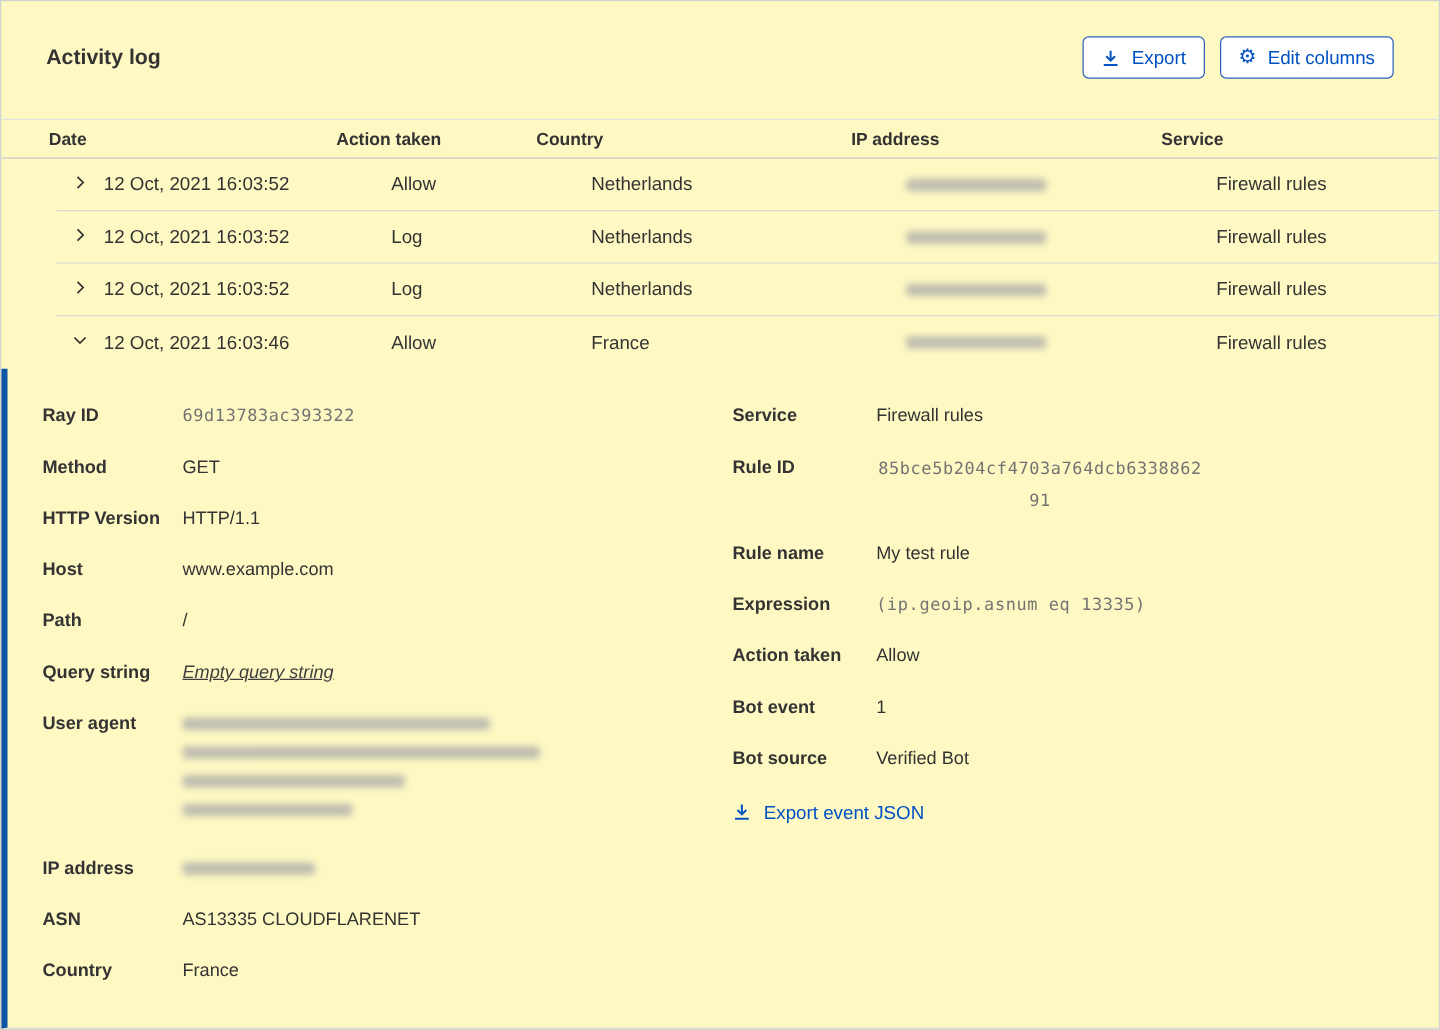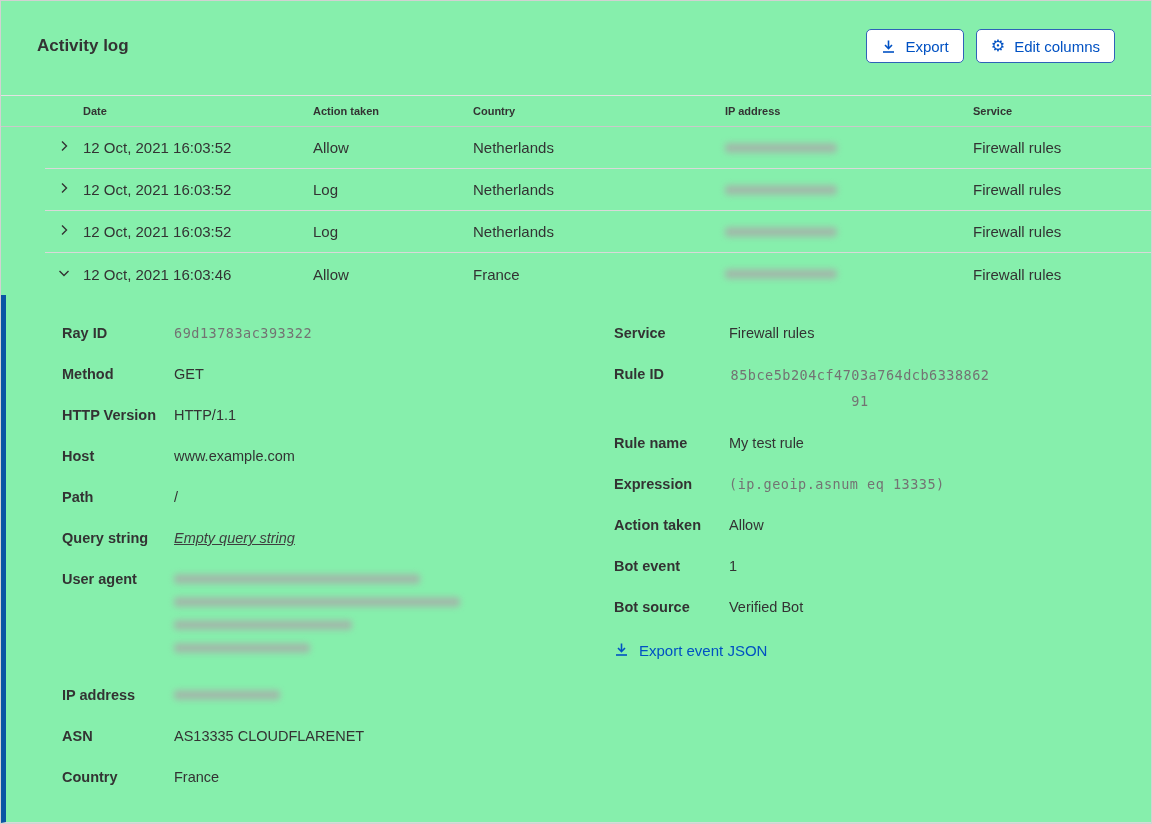--- a/index.html
+++ b/index.html
@@ -6,21 +6,21 @@
   html, body { background: #fff; }
   body {
     width: 1152px; height: 824px;
     font-family: "Liberation Sans", "DejaVu Sans", sans-serif;
     color: #333;
     overflow: hidden;
   }
   .frame {
     width: 1152px; height: 824px;
     border: 1px solid #d2d2d2;
-    background: #86efac;
+    background: #fef9c3;
     position: relative;
     overflow: hidden;
   }
   
   .header-bar {
     display: flex; justify-content: space-between; align-items: center;
     padding: 28px 36px 0 36px;
   }
   .page-title { font-size: 17px; font-weight: 700; color: #333; }
   .toolbar { display: flex; gap: 12px; }
@@ -39,42 +39,42 @@
   .t-row {
     display: grid;
     grid-template-columns: 38px 230px 160px 252px 248px auto;
     align-items: center;
     width: 100%;
   }
   .t-head {
     height: 32px;
     border-top: 1px solid #e2e2e2;
     border-bottom: 1px solid #c9c9c9;
-    font-weight: 600; font-size: 11px; color: #333; padding-left: 44px;
+    font-weight: 600; font-size: 14px; color: #333;
   }
   .t-body-row { height: 42px; border-bottom: 1px solid #d9d9d9; font-size: 15px; color: #333; margin-left: 44px; }
   .t-body-row.expanded { border-bottom: none; }
   .cell-expander { display: flex; justify-content: center; align-items: center; cursor: pointer; height: 100%; }
   .redacted {
     height: 10px; border-radius: 3px;
     background: #a9a9a9;
     filter: blur(3px);
     opacity: 0.75;
   }
   .ip-blob { width: 112px; }
   
   .detail-panel {
     border-left: 5px solid #0b55a4;
     border-bottom: 1px solid #d9d9d9;
     padding: 26px 30px 16px 28px;
     display: flex;
     min-height: 524px;
     align-items: flex-start;
   }
-  .detail-col-left { width: 552px; flex: 0 0 552px; margin-left: 28px; }
+  .detail-col-left { width: 552px; flex: 0 0 552px; }
   .detail-col-right { flex: 1; }
   .detail-item { display: flex; margin-bottom: 17px; }
   .detail-label {
     flex: 0 0 112px; font-weight: 700; font-size: 14.5px; color: #333;
     line-height: 24px;
   }
   .detail-col-right .detail-label { flex: 0 0 115px; }
   .detail-value { font-size: 14.5px; color: #333; line-height: 24px; text-align: center; }
   .mono {
     font-family: "DejaVu Sans Mono", "Liberation Mono", monospace;

